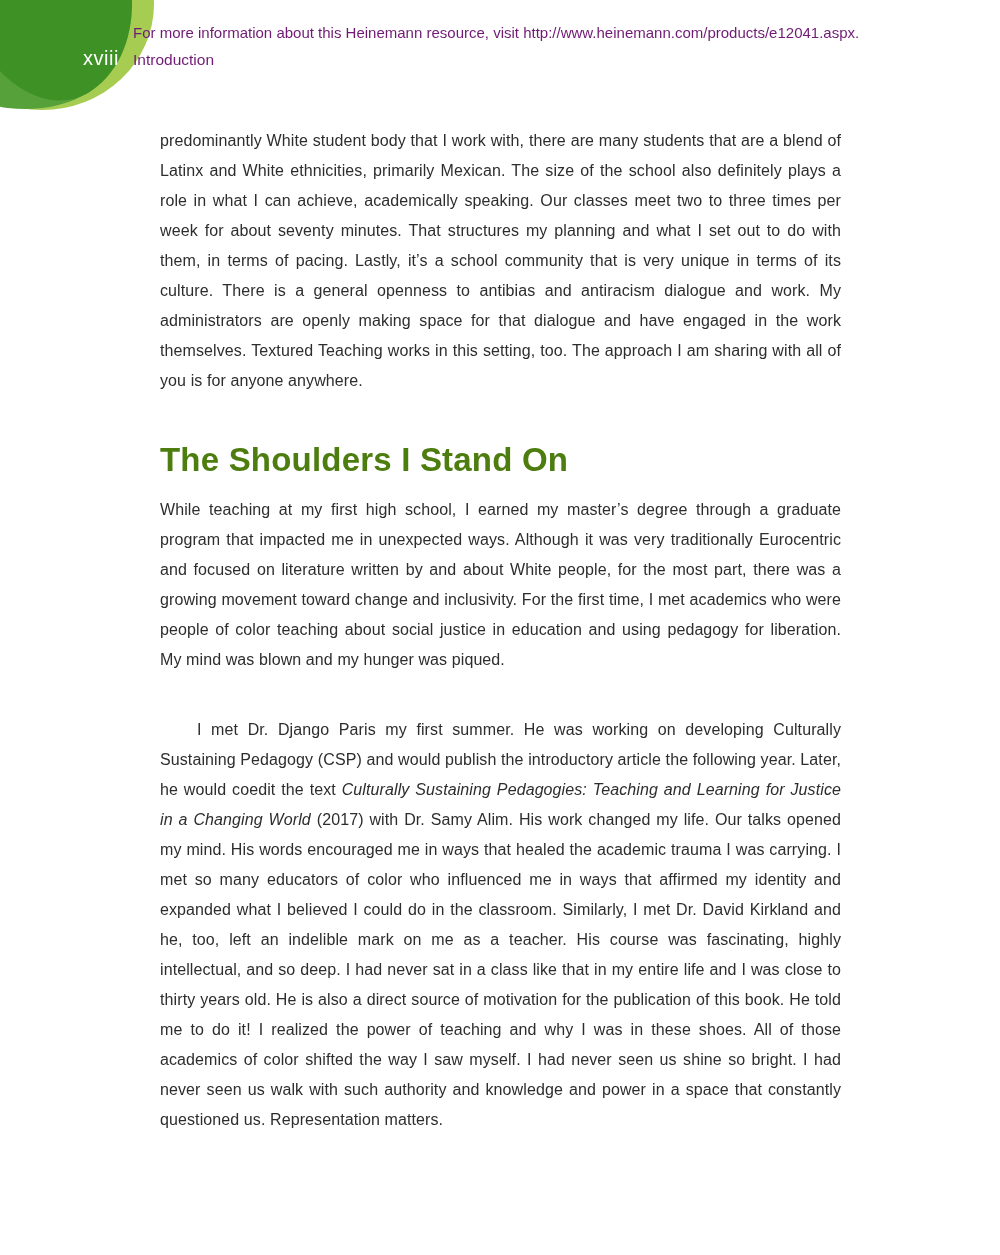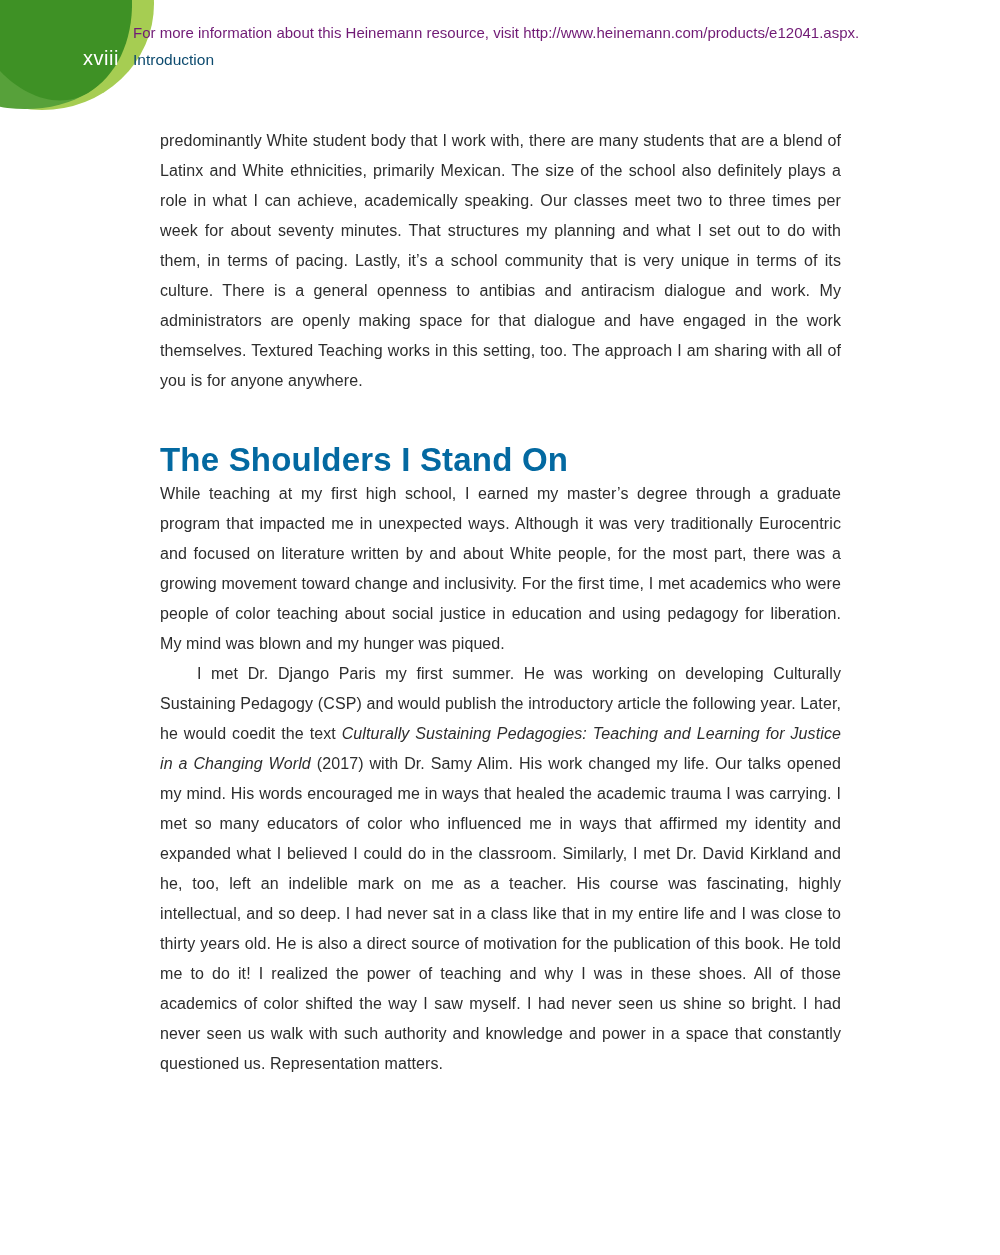--- a/index.html
+++ b/index.html
@@ -37,44 +37,46 @@
     font-size: 15px;
     color: #701a75;
     text-decoration: none;
     white-space: nowrap;
   }
   .section-label {
     position: absolute;
     left: 133px;
     top: 51px;
     font-size: 15.5px;
-    color: #0c4a6e;
+    color: #701a75;
   }
   .content {
     position: absolute;
     left: 160px;
     top: 126px;
     width: 681px;
   }
   .body-para {
     font-size: 16px;
     line-height: 30px;
     color: #2d2d2d;
     text-align: justify;
     letter-spacing: 0.1px;
   }
   .body-para.indent-first {
     text-indent: 37px;
+    margin-top: 40px;
   }
   .section-heading {
     font-size: 33px;
     font-weight: 700;
-    color: #0369a1;
+    color: #4d7c0f;
     letter-spacing: 0.2px;
     margin-top: 45px;
+    margin-bottom: 16px;
   }
   .italic { font-style: italic; }
 </style>
 </head>
 <body>
 
 <div class="corner-decoration">
   <svg width="160" height="132" viewBox="0 0 160 132" xmlns="http://www.w3.org/2000/svg">
     <ellipse cx="42" cy="4" rx="112" ry="106" fill="#a6cd52"></ellipse>
     <ellipse cx="25" cy="52" rx="90" ry="57" fill="#57a13a"></ellipse>

